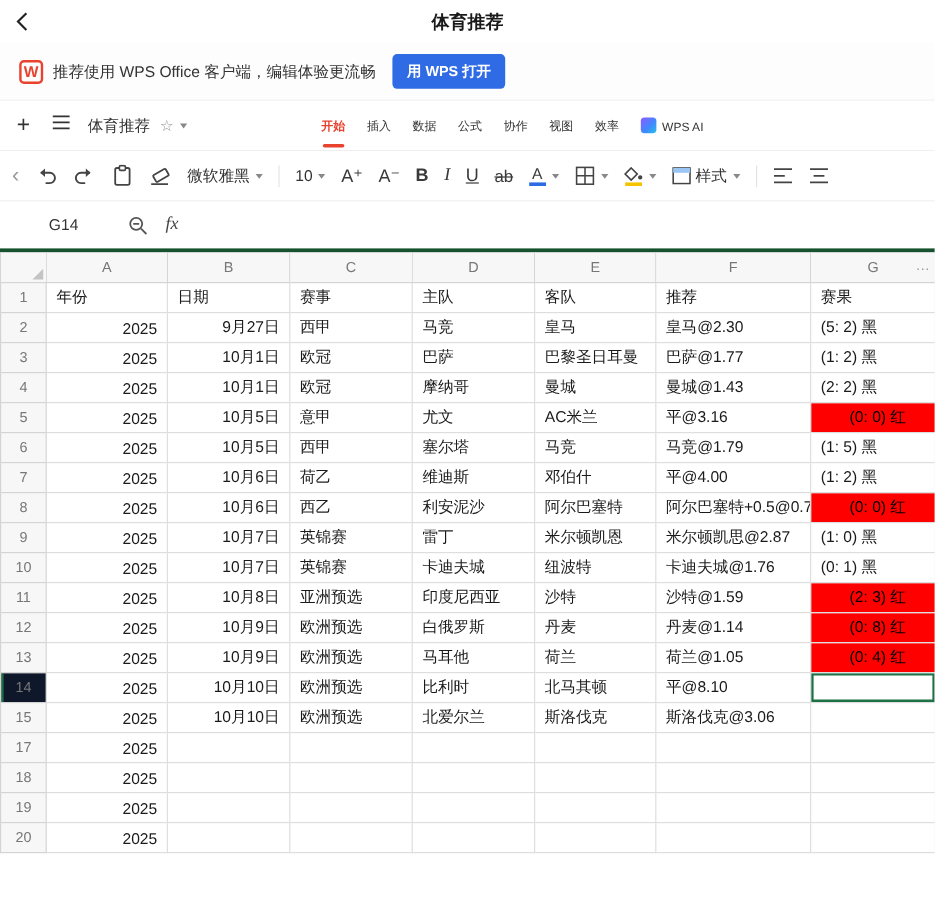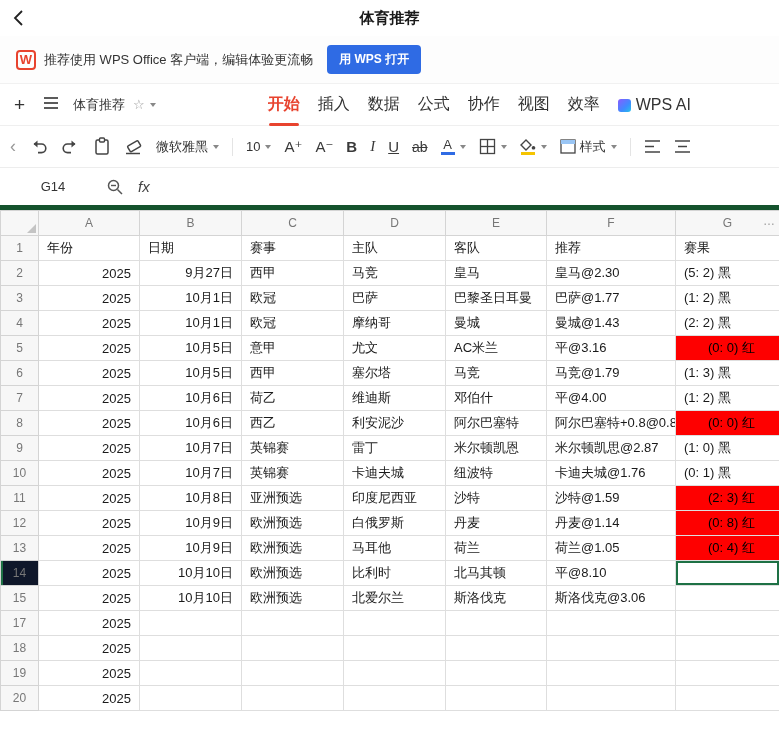--- a/index.html
+++ b/index.html
@@ -28,43 +28,43 @@
   .open-btn{margin-left:14px;background:var(--wps-blue);color:#fff;font-size:12px;padding:6px 12px;border-radius:4px;border:none;cursor:pointer;font-weight:bold;}
 
   
   .menu-bar{height:42px;display:flex;align-items:center;padding:0 14px;border-bottom:1px solid #efefef;background:#fff;}
   .menu-bar .plus{font-size:19px;color:#333;margin-right:18px;cursor:pointer;}
   .mini-svg{display:inline-block;vertical-align:middle;}
   .menu-bar .doc-title{font-size:13px;color:#333;margin-left:14px;}
   .menu-bar .star{font-size:13px;color:#999;margin-left:8px;}
   .caret{width:0;height:0;border-left:3.5px solid transparent;border-right:3.5px solid transparent;border-top:4px solid #888;display:inline-block;margin-left:5px;}
   .tabs{display:flex;gap:18px;margin-left:112px;align-items:center;}
-  .tab{font-size:16px;color:#333;cursor:pointer;position:relative;white-space:nowrap;text-align:center;}
+  .tab{font-size:10px;color:#333;cursor:pointer;position:relative;white-space:nowrap;text-align:center;}
   .tab.active{color:var(--accent-red);font-weight:600;}
   .tab.active::after{content:"";position:absolute;left:1px;right:1px;bottom:-11px;height:3px;border-radius:2px;background:var(--accent-red);}
   .ai-ico{width:13px;height:13px;border-radius:3px;background:linear-gradient(135deg,#8A5CFF 0%,#3E8BFF 60%,#27C2E8 100%);display:inline-block;margin-right:5px;vertical-align:-2px;}
 
   
   .toolbar{height:42px;display:flex;align-items:center;padding:0 10px;gap:13px;border-bottom:1px solid #ededed;background:#fff;overflow:hidden;}
   .tbtn{display:flex;align-items:center;color:#3a3a3a;font-size:15px;cursor:pointer;flex:none;}
   .tbtn .lbl{font-size:13px;color:#333;}
   .divider{width:1px;height:18px;background:#e4e4e4;flex:none;}
   .bold{font-weight:700;font-size:15px;}
   .ital{font-style:italic;font-family:"Liberation Serif",serif;font-size:15px;}
   .undl{text-decoration:underline;font-size:15px;}
   .strk{text-decoration:line-through;font-size:14px;}
   .stack{display:flex;flex-direction:column;align-items:center;line-height:1;}
   .stack .bar{width:14px;height:3px;margin-top:1px;}
   .blue-bar{background:var(--wps-blue);}
   .yellow-bar{background:#F5C400;}
 
   
-  .formula-bar{height:42px;display:flex;align-items:center;border-bottom:5px solid #14532d;background:#fff;}
+  .formula-bar{height:42px;display:flex;align-items:center;border-bottom:3px solid #14532d;background:#fff;}
   .cell-ref{width:106px;text-align:center;font-size:13px;color:#333;}
-  .fx{font-family:Liberation Sans, sans-serif;font-style:italic;font-size:15px;color:#444;margin:0 14px;cursor:pointer;}
+  .fx{font-family:Liberation Serif, serif;font-style:italic;font-size:15px;color:#444;margin:0 14px;cursor:pointer;}
   .formula-input{flex:1;height:100%;cursor:text;}
 
   
   .sheet{height:543px;overflow:hidden;}
   table{border-collapse:collapse;table-layout:fixed;width:779px;}
   td{border:1px solid var(--grid-line);height:25px;font-size:13px;padding:0 8px;
      white-space:nowrap;overflow:hidden;vertical-align:middle;}
   .col-h,.row-h,.corner{background:var(--hdr-bg);border-color:var(--hdr-line);color:#777;
      font-size:12px;text-align:center;padding:0 2px;cursor:pointer;}
   .col-h{height:24px;position:relative;}
@@ -308,40 +308,40 @@
           <td class="cell red">(0: 0) 红</td>
         </tr>
         <tr>
           <td class="row-h">6</td>
           <td class="cell num">2025</td>
           <td class="cell num">10月5日</td>
           <td class="cell">西甲</td>
           <td class="cell">塞尔塔</td>
           <td class="cell">马竞</td>
           <td class="cell">马竞@1.79</td>
-          <td class="cell">(1: 3) 黑</td>
+          <td class="cell">(1: 5) 黑</td>
         </tr>
         <tr>
           <td class="row-h">7</td>
           <td class="cell num">2025</td>
           <td class="cell num">10月6日</td>
           <td class="cell">荷乙</td>
           <td class="cell">维迪斯</td>
           <td class="cell">邓伯什</td>
           <td class="cell">平@4.00</td>
           <td class="cell">(1: 2) 黑</td>
         </tr>
         <tr>
           <td class="row-h">8</td>
           <td class="cell num">2025</td>
           <td class="cell num">10月6日</td>
           <td class="cell">西乙</td>
           <td class="cell">利安泥沙</td>
           <td class="cell">阿尔巴塞特</td>
-          <td class="cell">阿尔巴塞特+0.8@0.8</td>
+          <td class="cell">阿尔巴塞特+0.5@0.7</td>
           <td class="cell red">(0: 0) 红</td>
         </tr>
         <tr>
           <td class="row-h">9</td>
           <td class="cell num">2025</td>
           <td class="cell num">10月7日</td>
           <td class="cell">英锦赛</td>
           <td class="cell">雷丁</td>
           <td class="cell">米尔顿凯恩</td>
           <td class="cell">米尔顿凯思@2.87</td>

